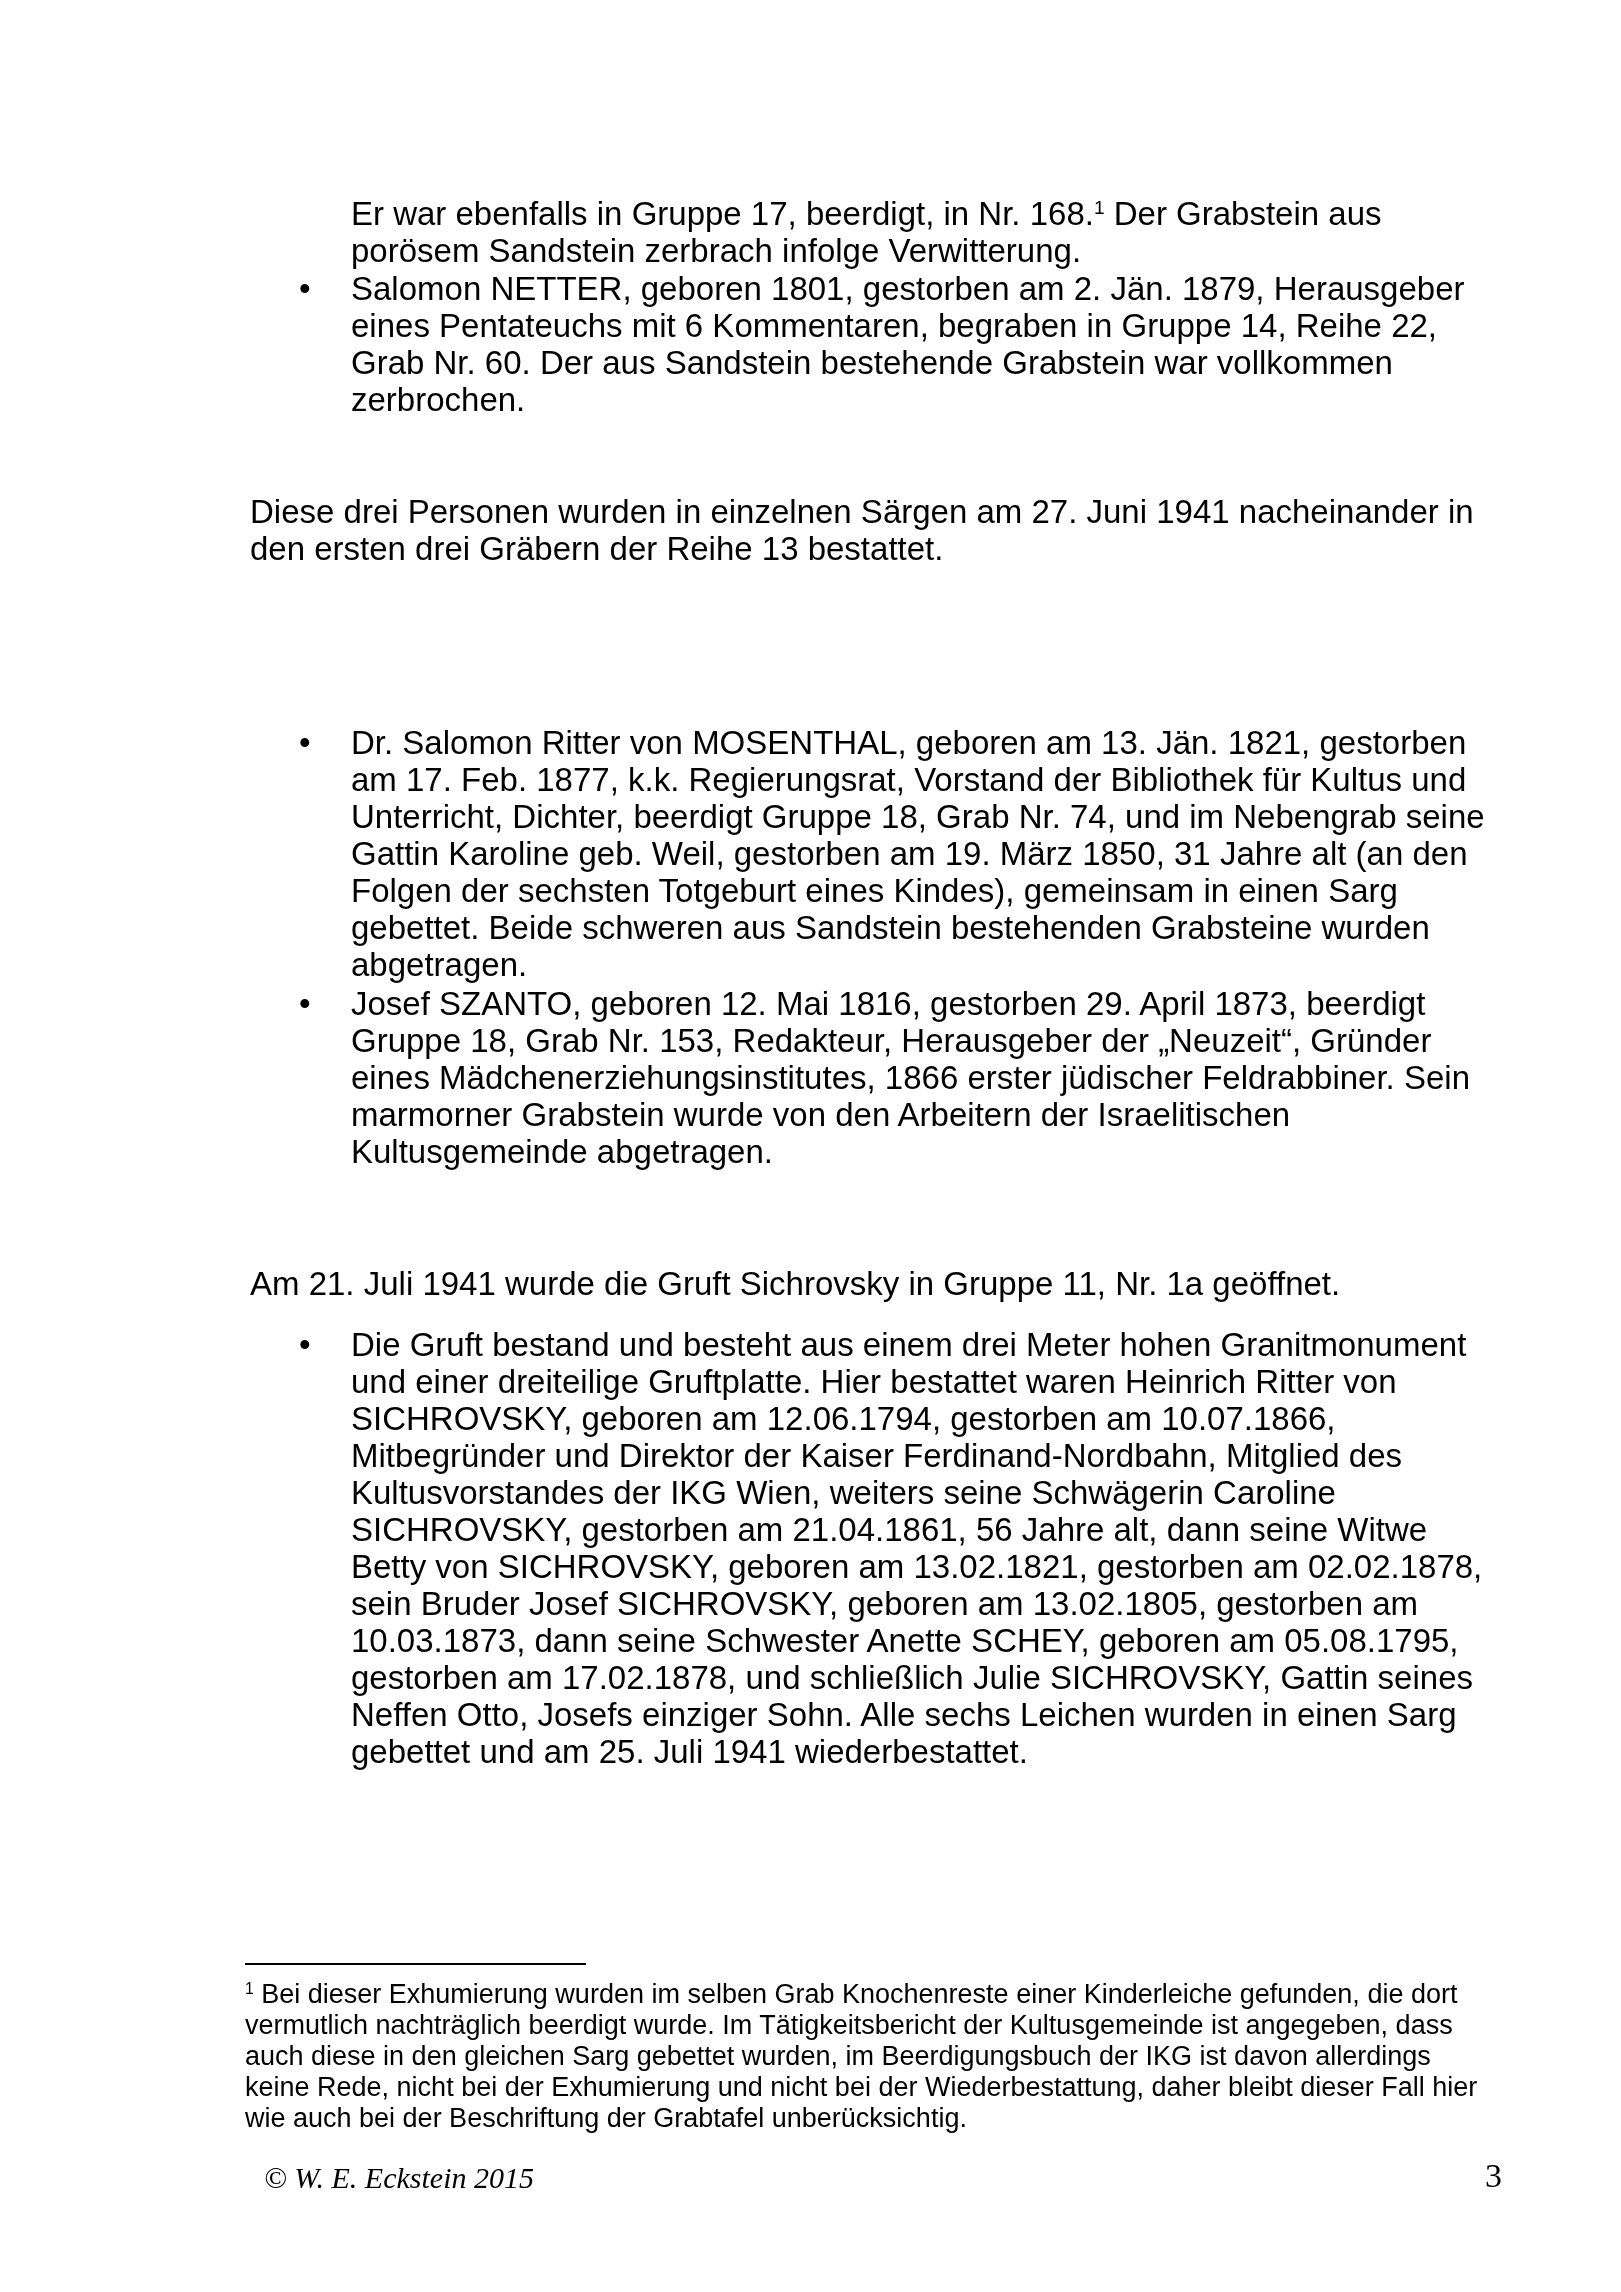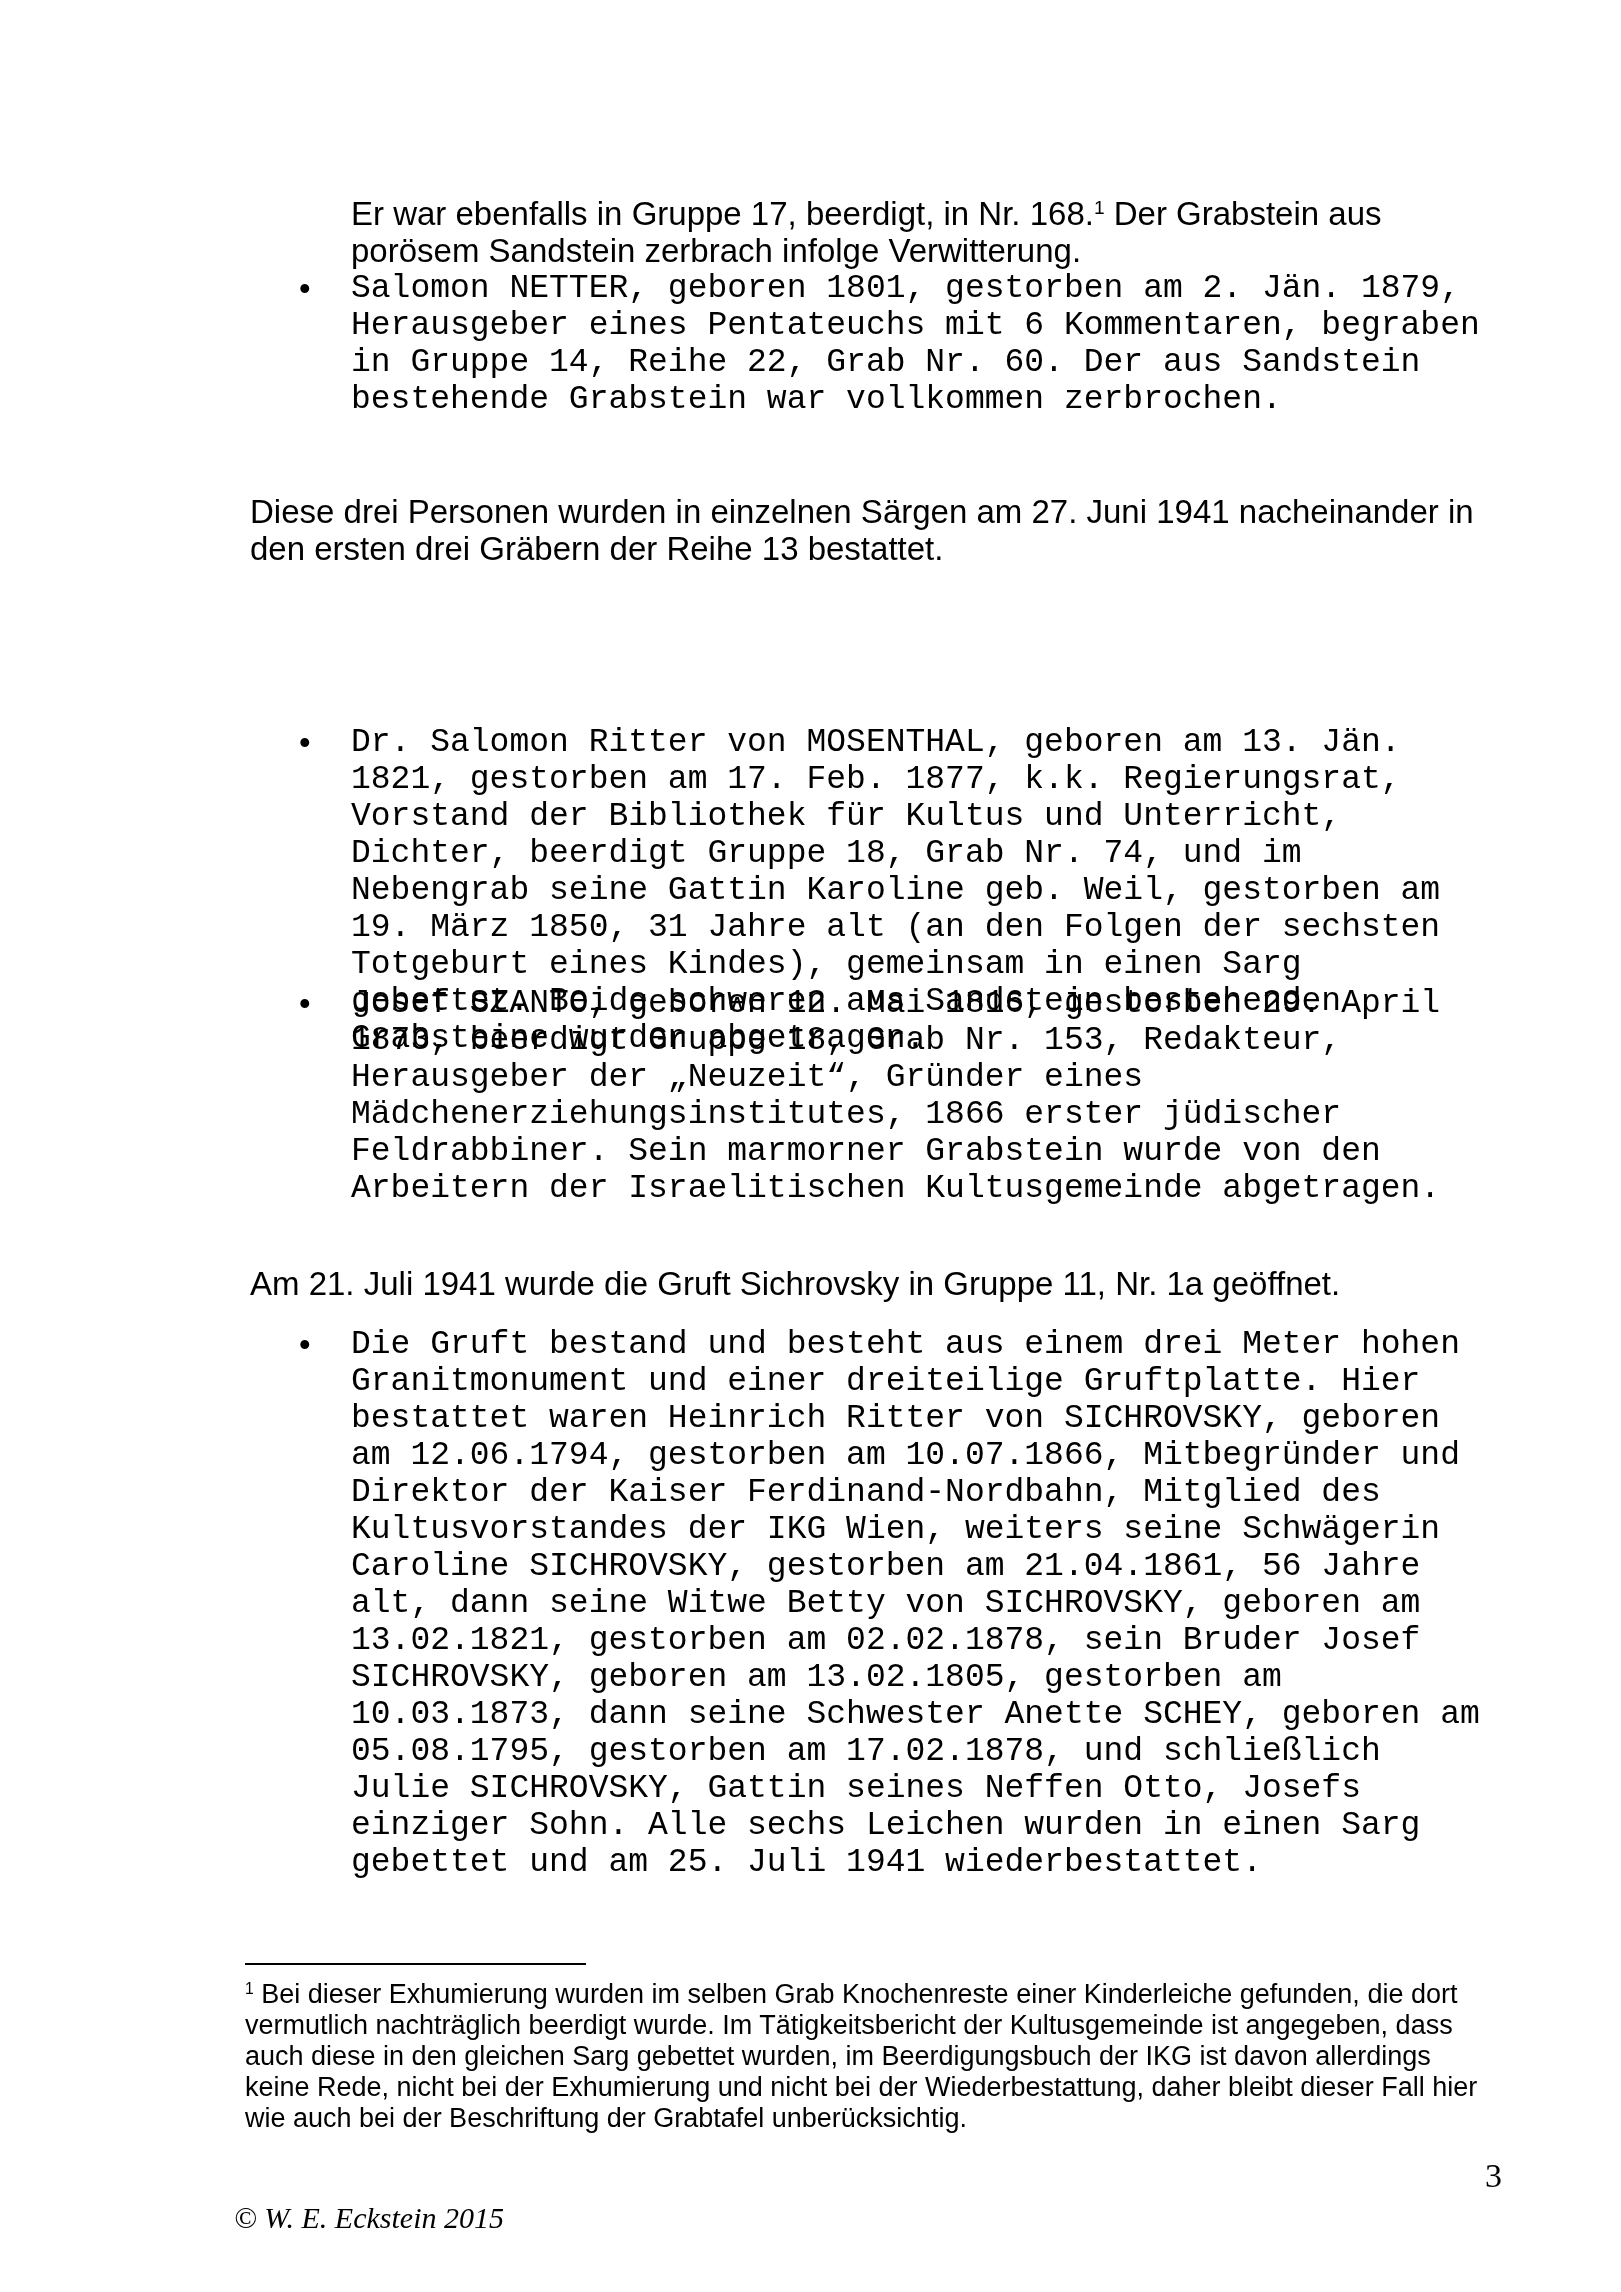--- a/index.html
+++ b/index.html
@@ -29,21 +29,20 @@
     font-size: 33px;
     line-height: 37px;
   }
   .li .marker {
     flex: 0 0 52px;
     font-size: 33px;
   }
   .li .litext {
     flex: 0 0 auto;
     width: 1143px;
-    font-family: Liberation Mono, monospace;
   }
   sup.fnref {
     font-size: 0.58em;
     line-height: 0;
     vertical-align: baseline;
     position: relative;
     top: -0.55em;
   }
   .fn-rule {
     position: absolute;
@@ -56,27 +55,26 @@
     position: absolute;
     left: 245px;
     top: 1979px;
     width: 1255px;
     margin: 0;
     font-size: 27px;
     line-height: 31px;
   }
   .footer-copy {
     position: absolute;
-    left: 234px;
+    left: 264px;
     top: 2160px;
     font-family: "Liberation Serif", "DejaVu Serif", serif;
     font-style: italic;
     font-size: 30px;
     line-height: 35px;
-    margin-top: 40px;
   }
   .page-num {
     position: absolute;
     left: 1485px;
     top: 2156px;
     font-family: "Liberation Serif", "DejaVu Serif", serif;
     font-size: 34px;
     line-height: 39px;
   }
   #intro        { top: 195px; }

